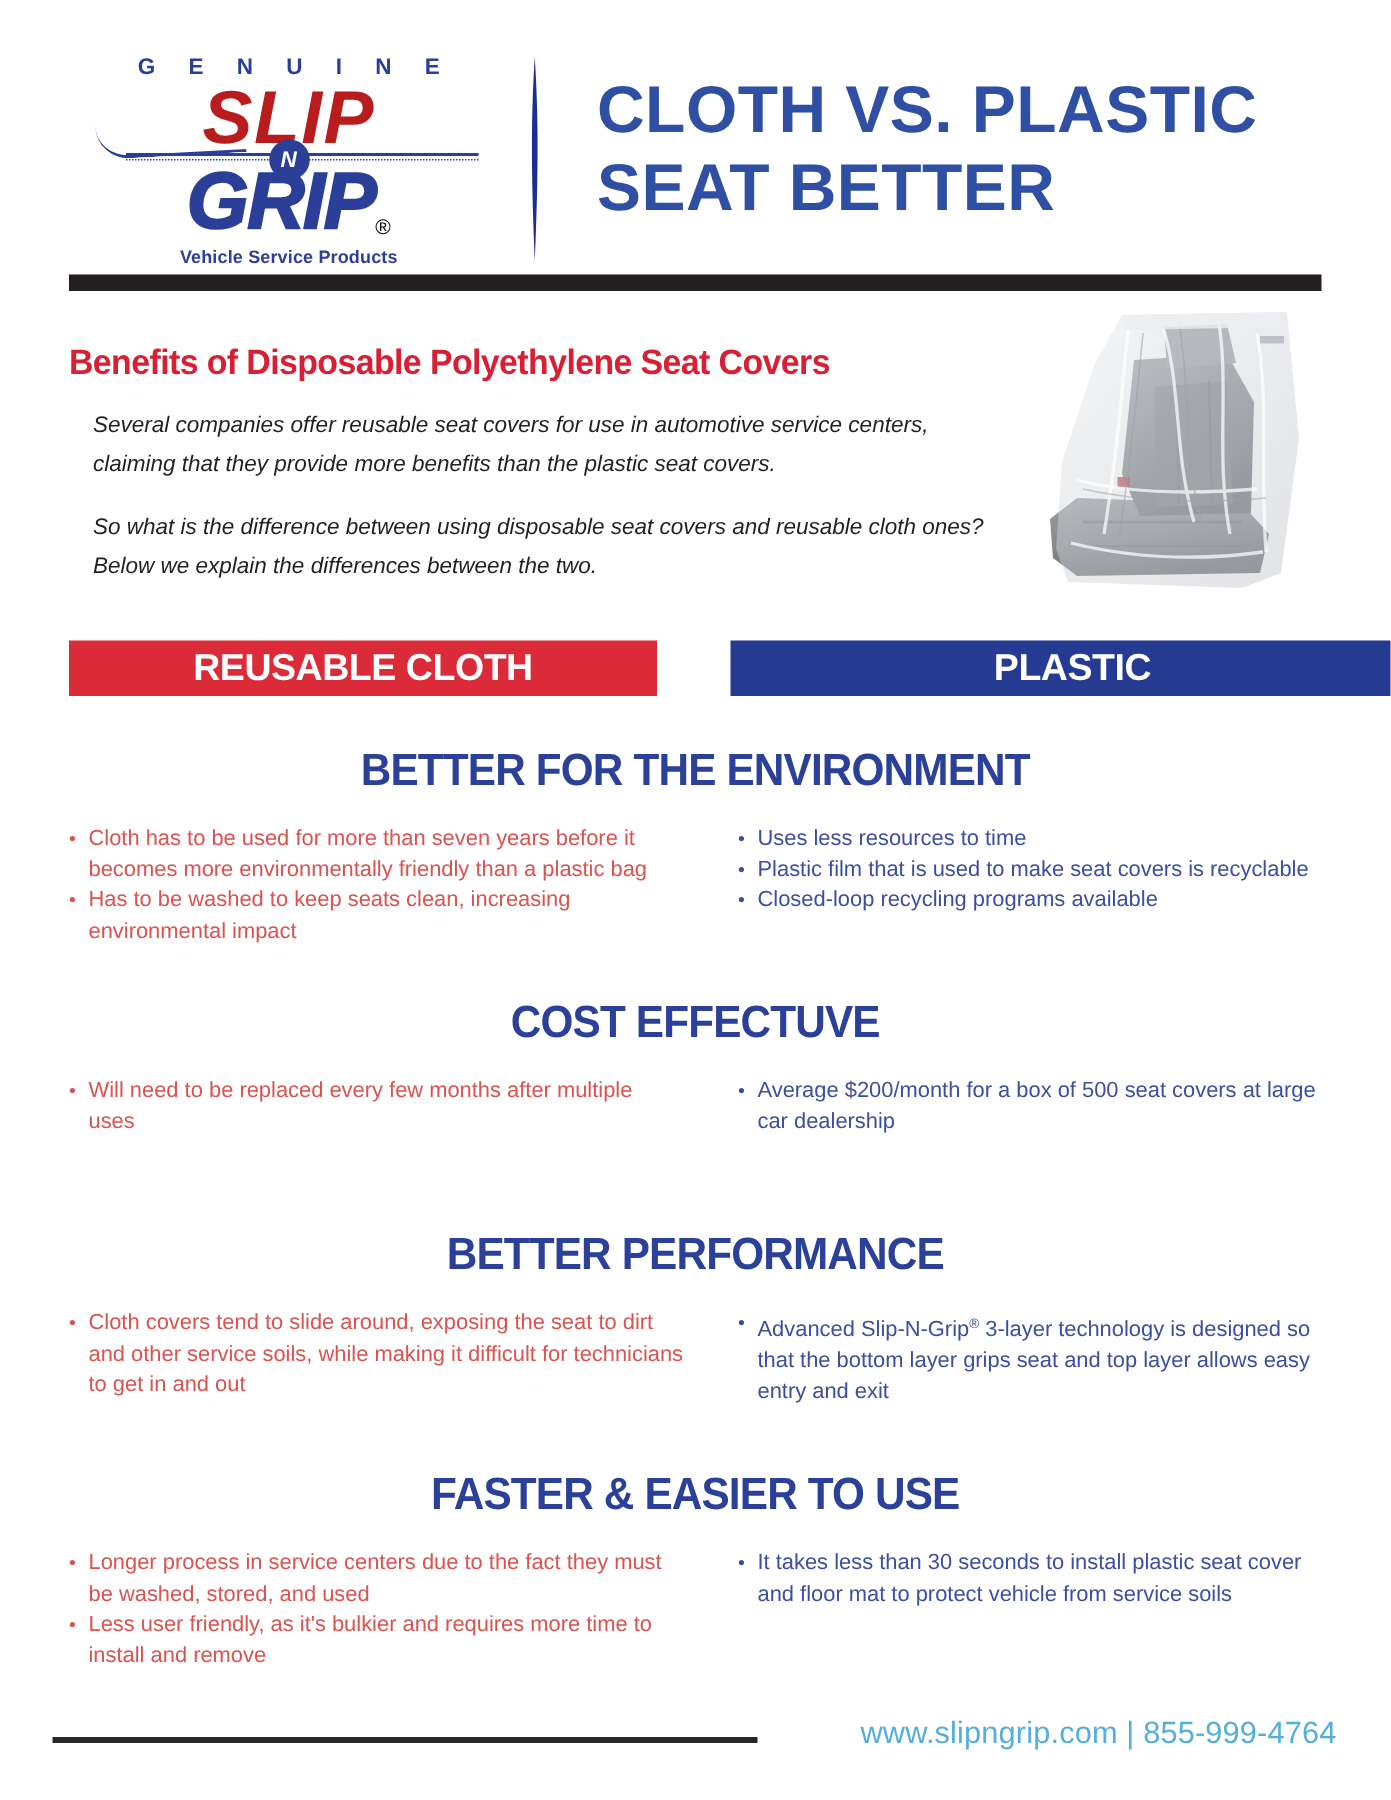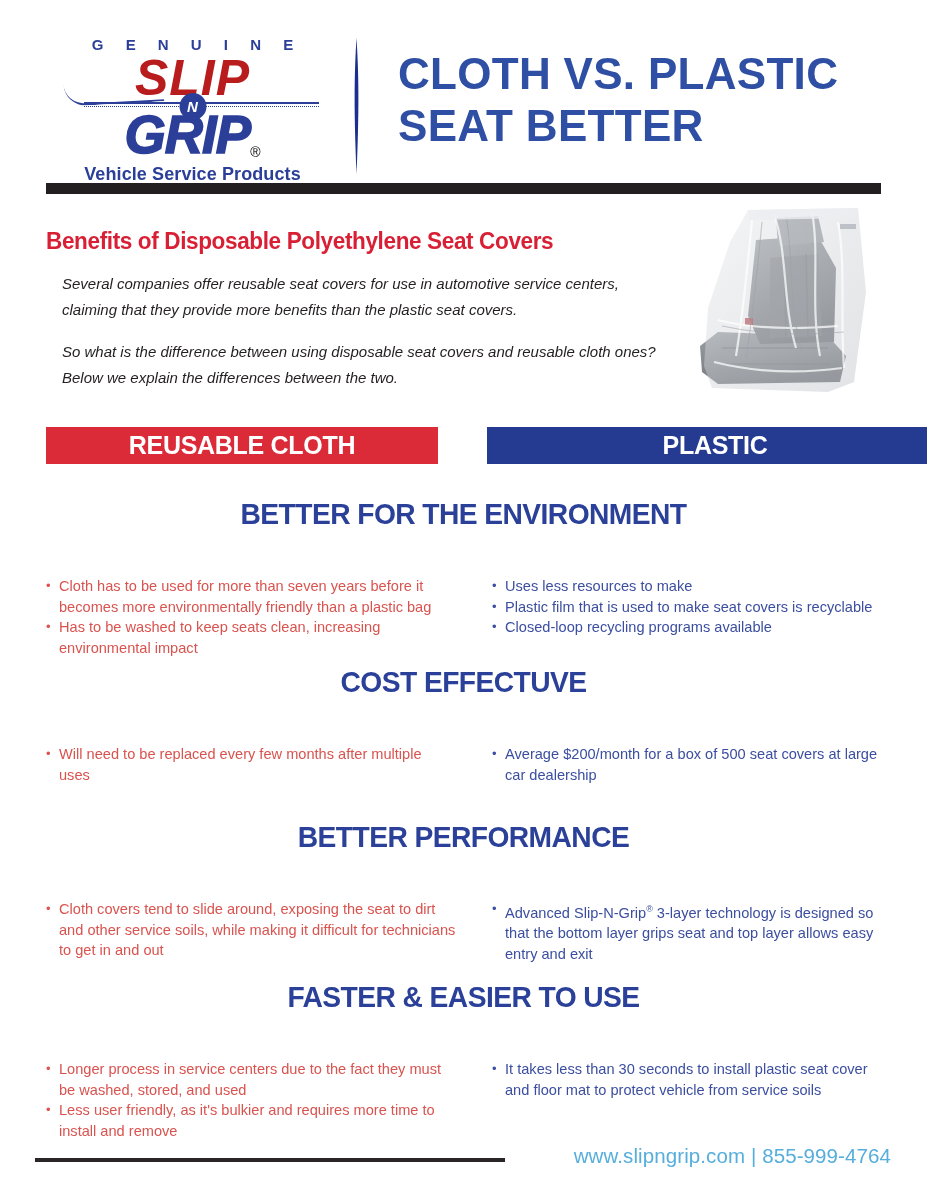--- a/index.html
+++ b/index.html
@@ -113,21 +113,21 @@
     font-family: "Liberation Sans", sans-serif;
     transform: scaleX(1.06);
     -webkit-text-stroke: 1.5px #2B3F99;
   }
   .logo-reg {
     font-size: 14px;
     vertical-align: sub;
     -webkit-text-stroke: 0;
   }
   .logo-tag {
-    font-size: 18px;
+    font-size: 12px;
     font-weight: bold;
     color: #2B3F99;
     margin-top: 4px;
     letter-spacing: 0.1px;
   }
 
   .header-divider {
     position: absolute;
     left: 352px; top: 38px;
     width: 9px; height: 136px;
@@ -213,21 +213,20 @@
     transform: scaleX(0.94);
   }
   .cols {
     position: relative;
     width: 927px;
     margin-top: 18px;
   }
   .col {
     position: absolute;
     top: 0;
-    margin-top: 27px;
   }
   .col-left  { left: 46px;  width: 410px; }
   .col-right { left: 492px; width: 400px; }
 
   ul.blist { list-style: none; }
   ul.blist li {
     position: relative;
     padding-left: 13px;
     font-size: 14.6px;
     line-height: 20.5px;
@@ -359,21 +358,21 @@
     <div class="section-title">BETTER FOR THE ENVIRONMENT</div>
     <div class="cols">
       <div class="col col-left">
         <ul class="blist">
           <li>Cloth has to be used for more than seven years before it becomes more environmentally friendly than a plastic bag</li>
           <li>Has to be washed to keep seats clean, increasing environmental impact</li>
         </ul>
       </div>
       <div class="col col-right">
         <ul class="blist">
-          <li>Uses less resources to make</li>
+          <li>Uses less resources to time</li>
           <li>Plastic film that is used to make seat covers is recyclable</li>
           <li>Closed-loop recycling programs available</li>
         </ul>
       </div>
     </div>
   </div>
 
   <div class="section" id="sec1" style="top:665px;">
     <div class="section-title">COST EFFECTUVE</div>
     <div class="cols">

